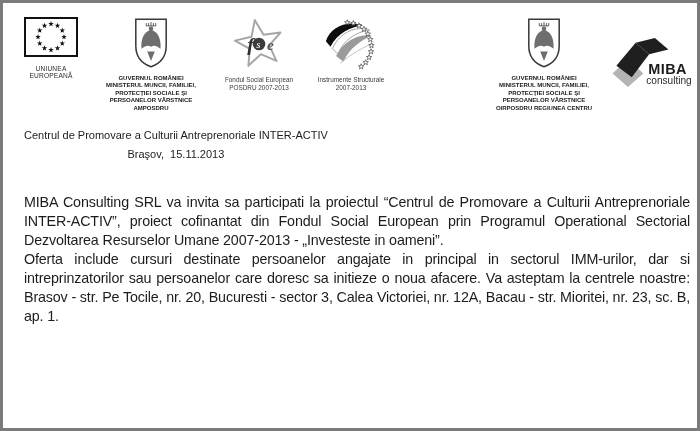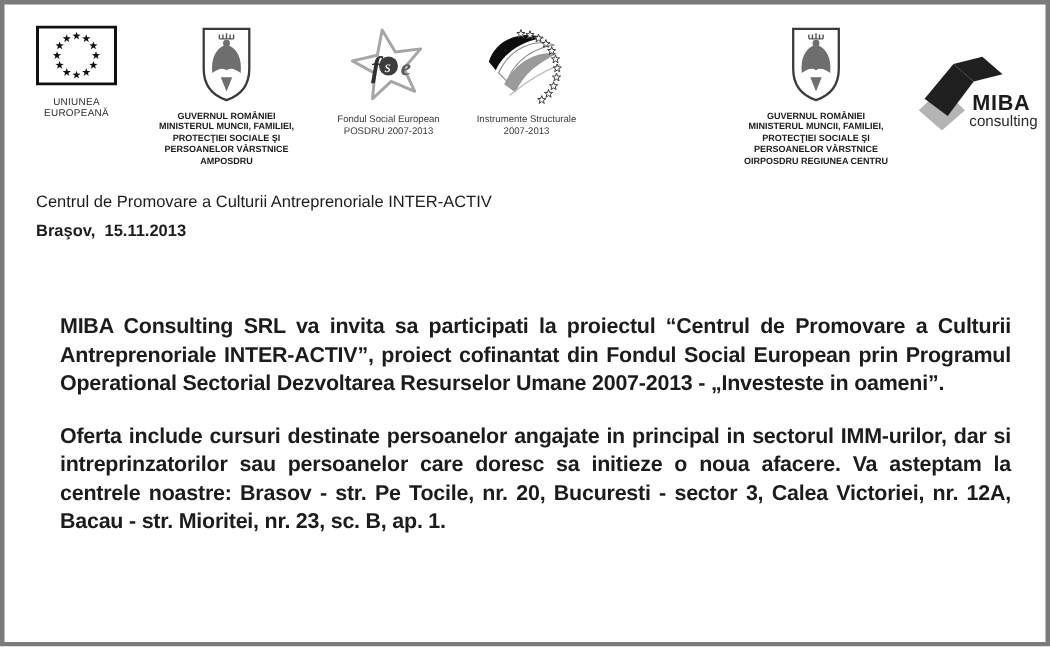--- a/index.html
+++ b/index.html
@@ -21,24 +21,24 @@
   #col-is{left:298px;width:100px;}
   #col-gov2{left:484px;width:114px;}
   #col-miba{left:606px;width:86px;top:32px;}
   .logo-col svg{display:block;margin:0 auto;}
   .eu-label{margin-top:8px;font-size:6.6px;letter-spacing:.2px;color:#2e2e2e;}
   .gov-lines{margin-top:6px;font-size:6px;font-weight:bold;line-height:7.4px;color:#1a1a1a;}
   .small-label{margin-top:5px;font-size:6.4px;line-height:7.6px;color:#3a3a3a;}
   
   .pre{white-space:pre-wrap;}
   .intro{position:absolute;left:21px;top:123px;font-size:11px;line-height:18.6px;}
-  .intro .bold{font-weight:bold;}
+  .intro .bold{font-weight:normal;text-align:center;}
   .paras{position:absolute;left:21px;top:190px;width:666px;
          font-size:14.3px;line-height:19px;letter-spacing:-0.15px;text-align:justify;}
-  .paras p{margin:16px;font-weight:bold;}
+  .paras p{margin:0;}
   .contact{position:absolute;left:21px;top:337px;font-size:14.5px;line-height:19.5px;}
   .contact .bold{font-weight:bold;letter-spacing:-0.1px;}
 </style>
 </head>
 <body>
 
 <div class="page">
 
   <div class="logo-col" id="col-eu">
     <svg width="54" height="40" viewBox="0 0 54 40">

